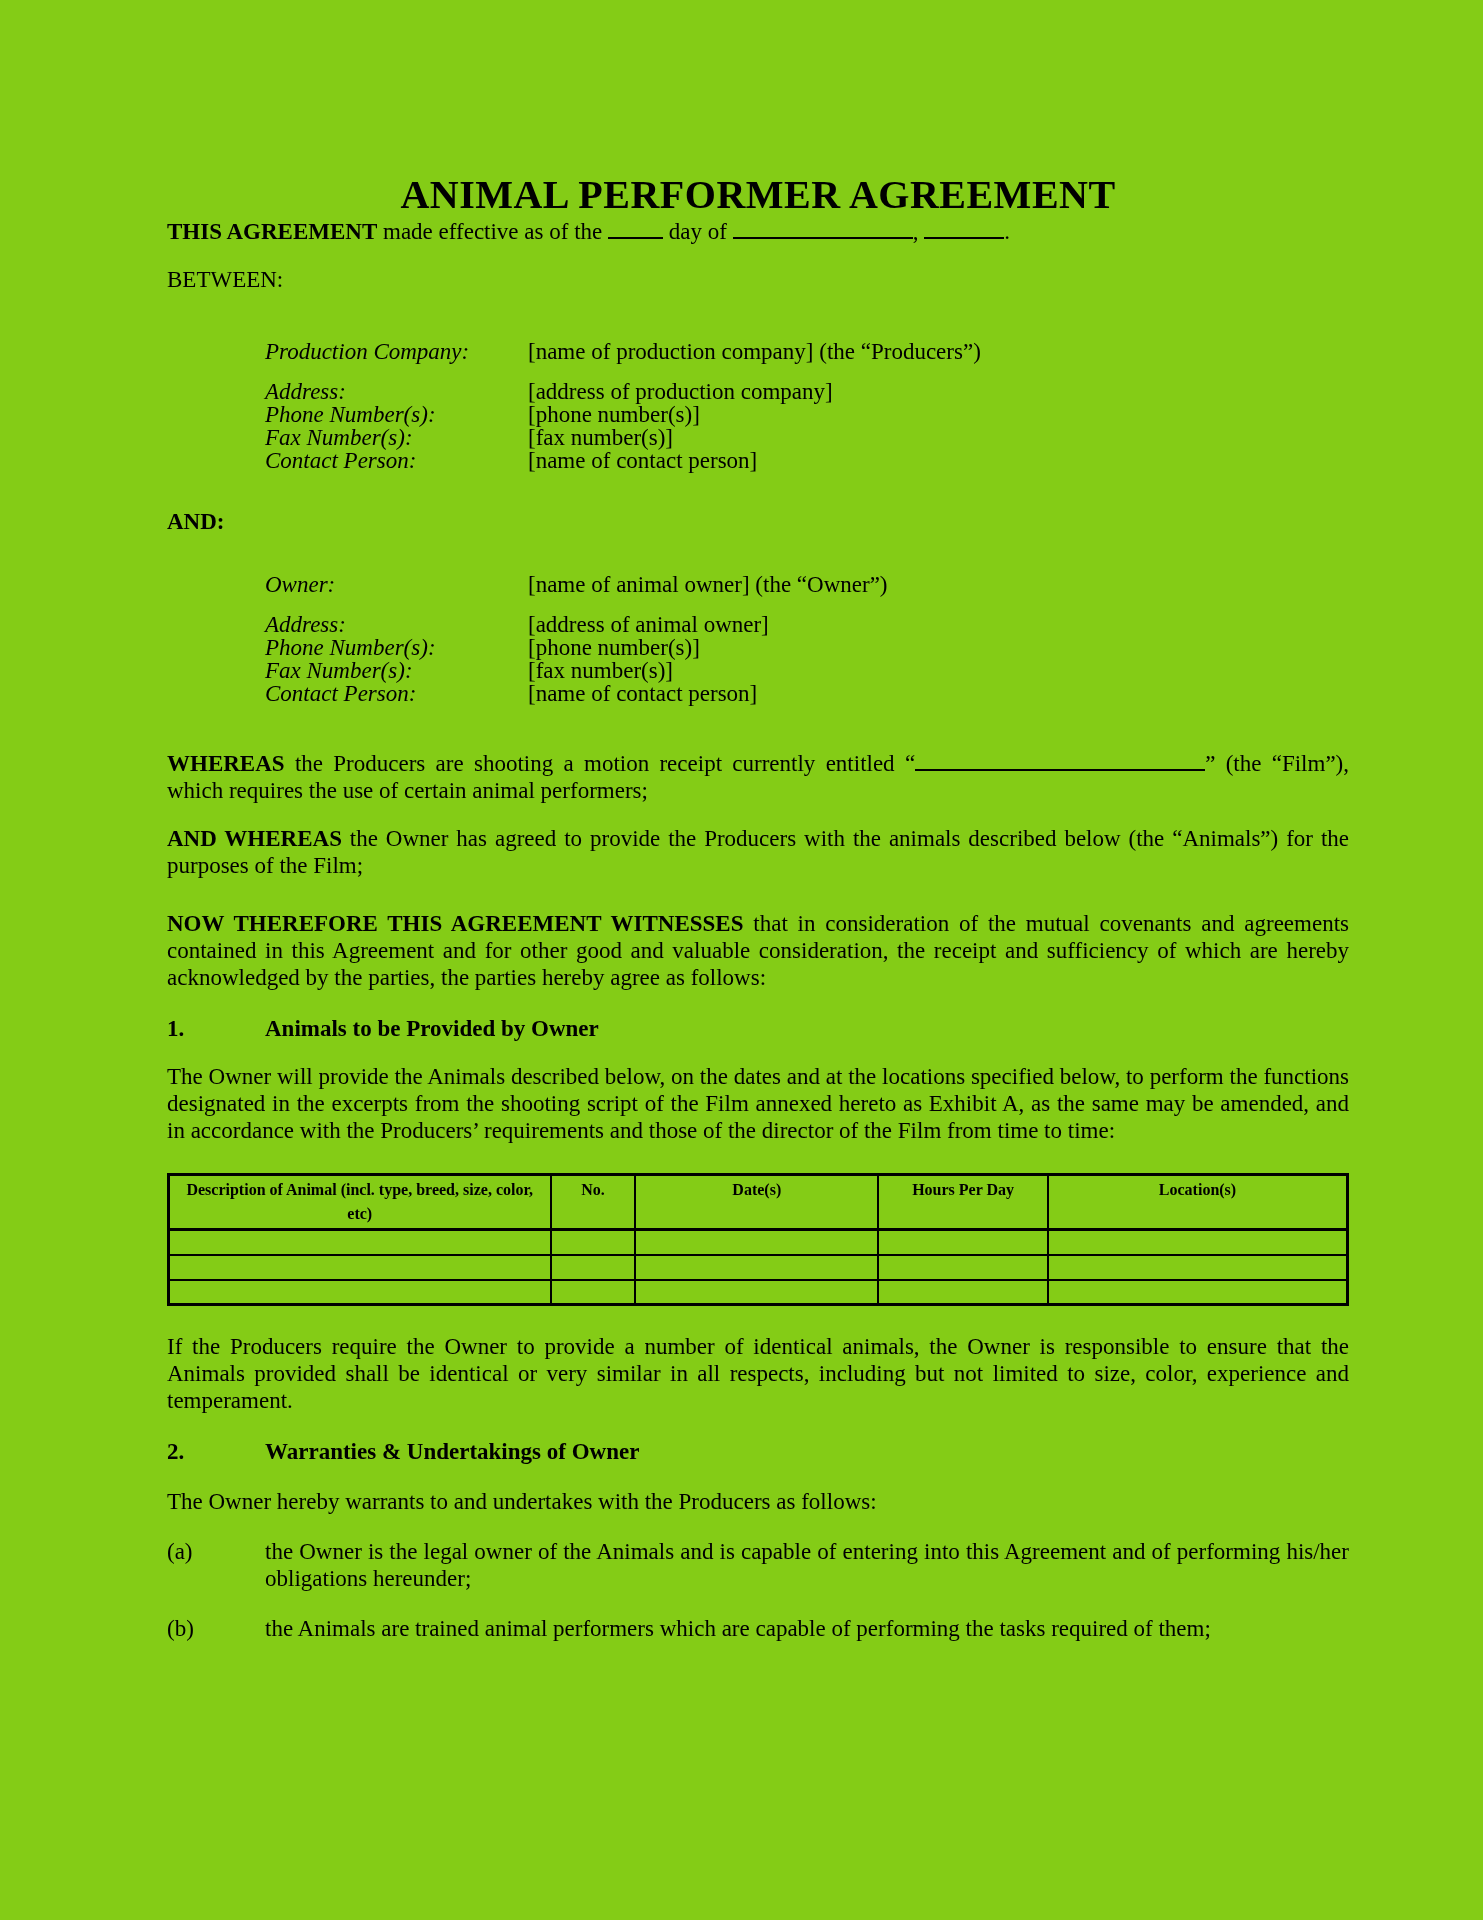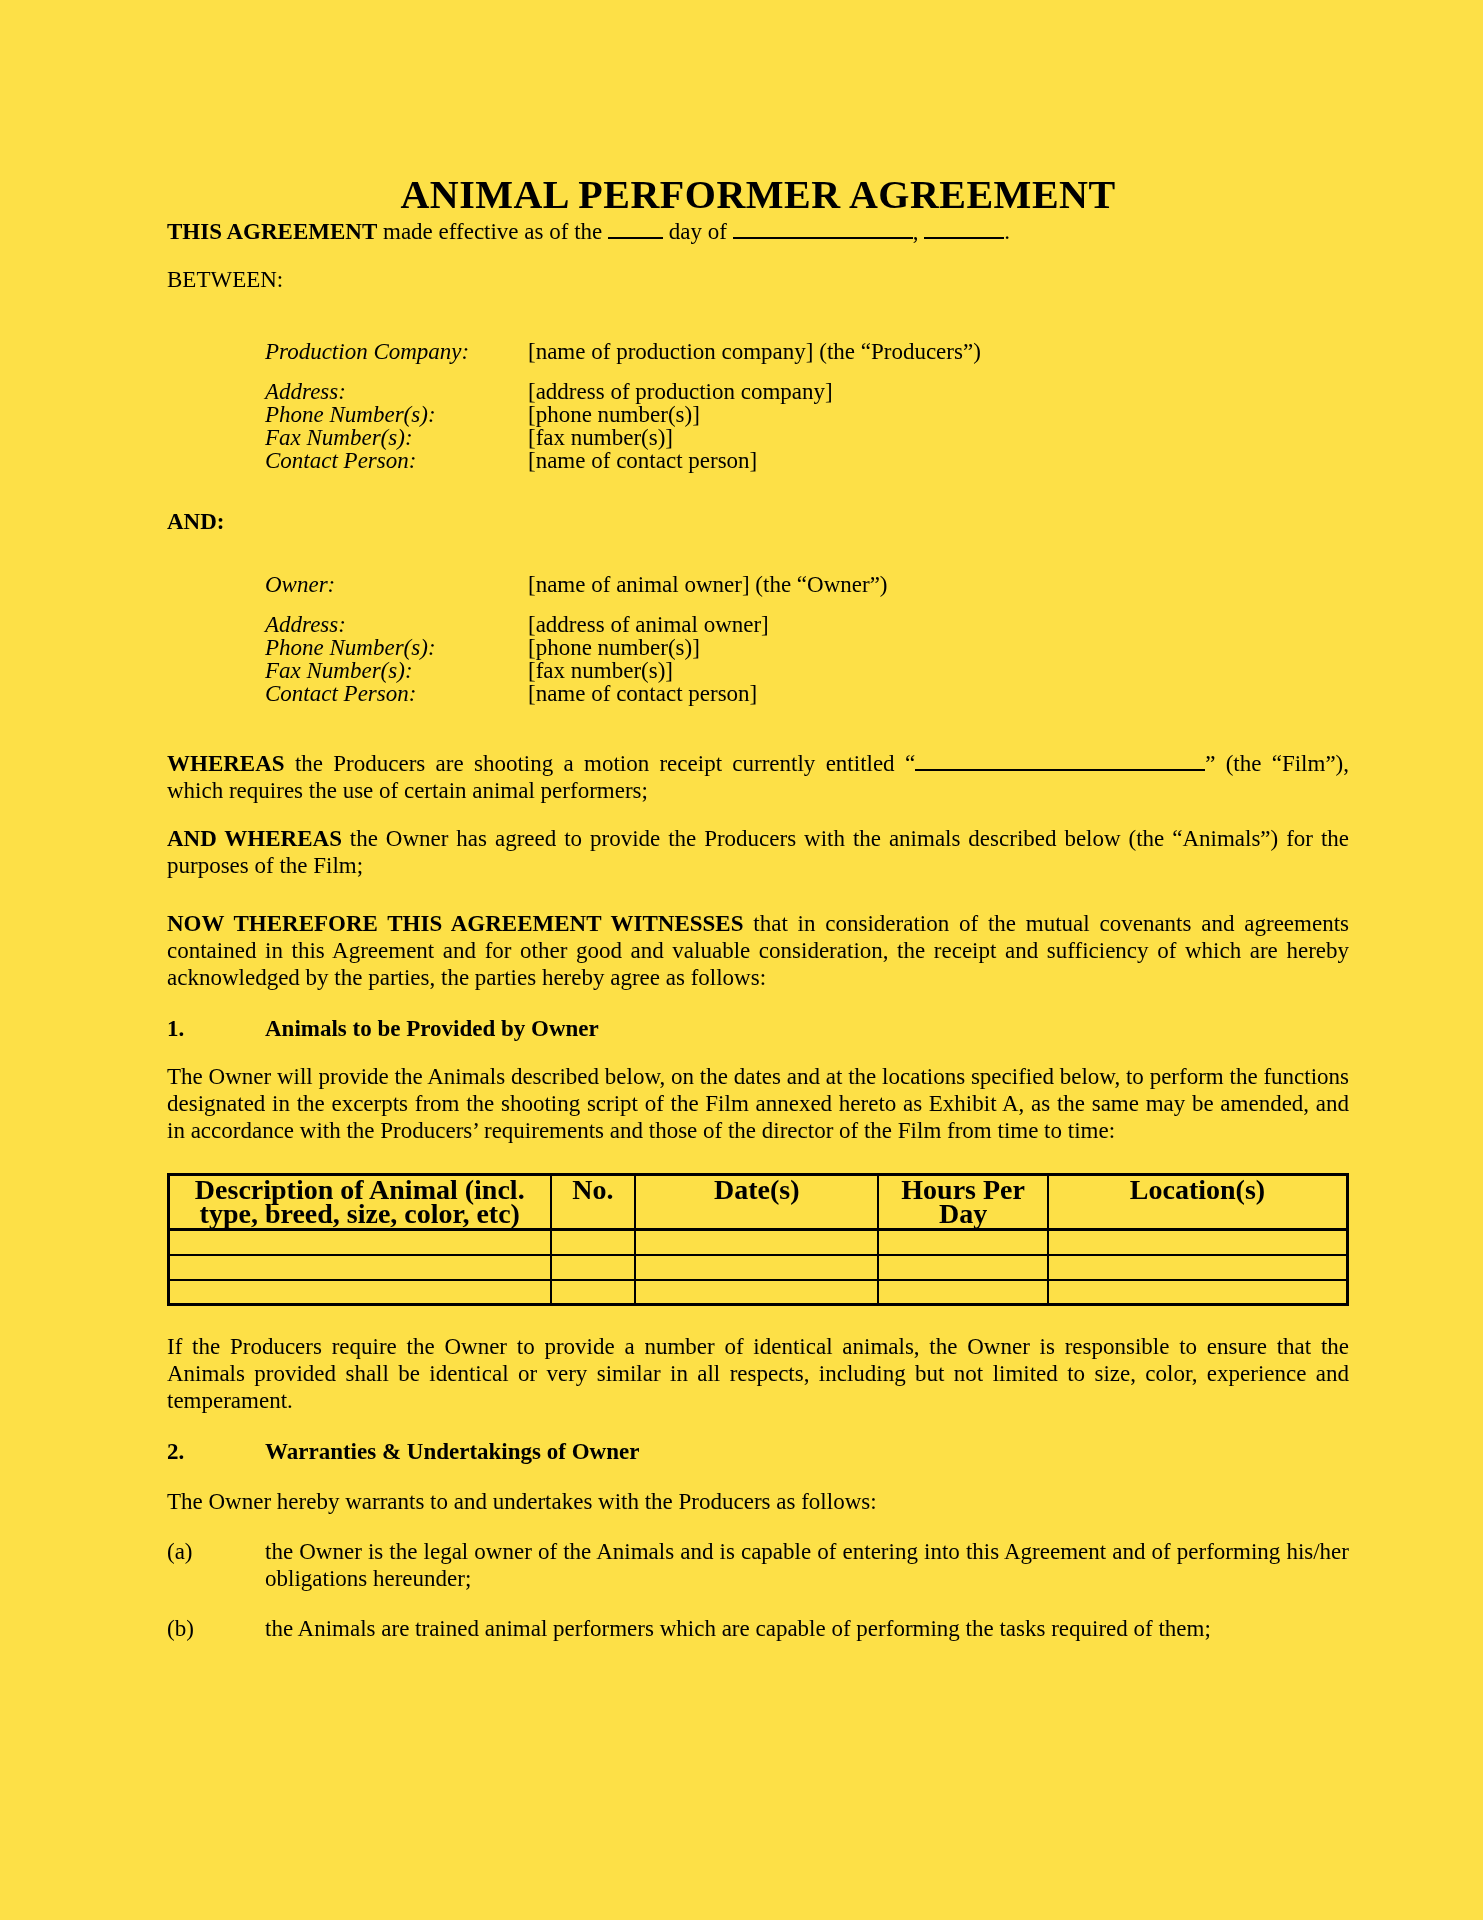--- a/index.html
+++ b/index.html
@@ -1,21 +1,21 @@
 <!DOCTYPE html>
 <html><head>
 <meta charset="utf-8">
 <style>
   html,body { margin:0; padding:0; background:#ffffff; }
   * { margin:0; padding:0; box-sizing:border-box; }
 
   .page {
     position:relative;
     width:1483px; height:1920px;
-    background:#fde047;
+    background:#84cc16;
     color:#000;
     font-family:"Liberation Serif", serif;
     font-size:23px; line-height:27px;
     padding:150px 134px 0 167px;
     overflow:hidden;
   }
 
   .doc-title {
     margin-top:22px;
     text-align:center;
@@ -65,21 +65,21 @@
     border-collapse:collapse;
     table-layout:fixed;
     border:3px solid #000;
   }
   .animals th, .animals td { border:2px solid #000; }
   .animals th {
     border-bottom-width:3px;
     font-weight:bold;
     text-align:center;
     vertical-align:top;
-    font-size:28px; line-height:24px;
+    font-size:16px; line-height:24px;
     padding:2px 8px;
     height:50px;
   }
   .animals td { height:25px; padding:0 8px; }
 
   .note-para { margin-top:27px; text-align:justify; }
   .warr-intro { margin-top:23px; }
   .warr-item { margin-top:23px; }
   .warr-item .hang-body { text-align:justify; }
 </style>

